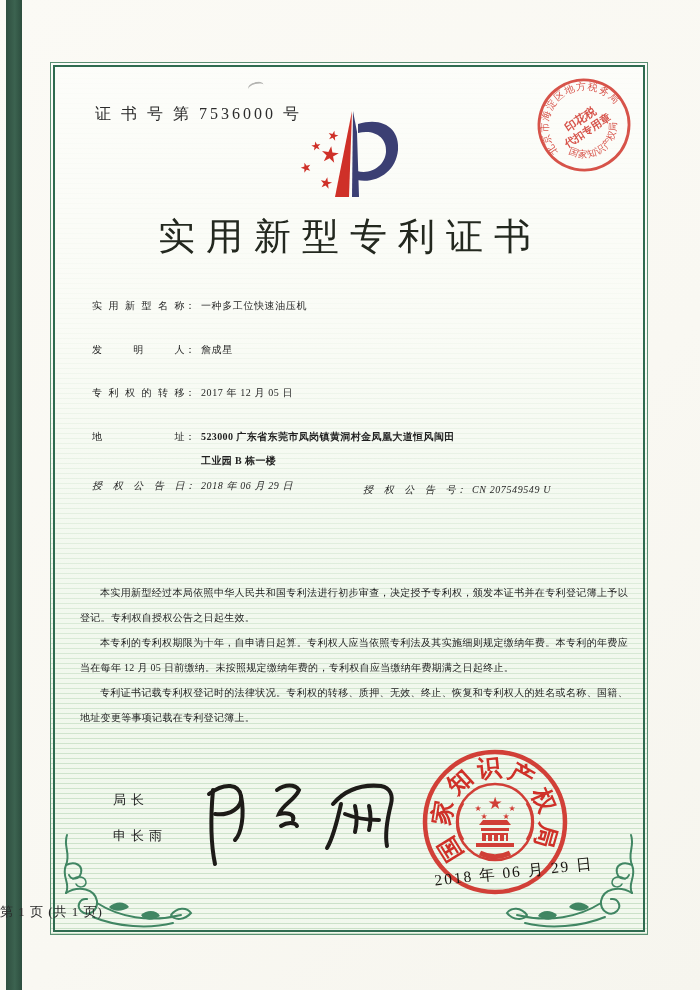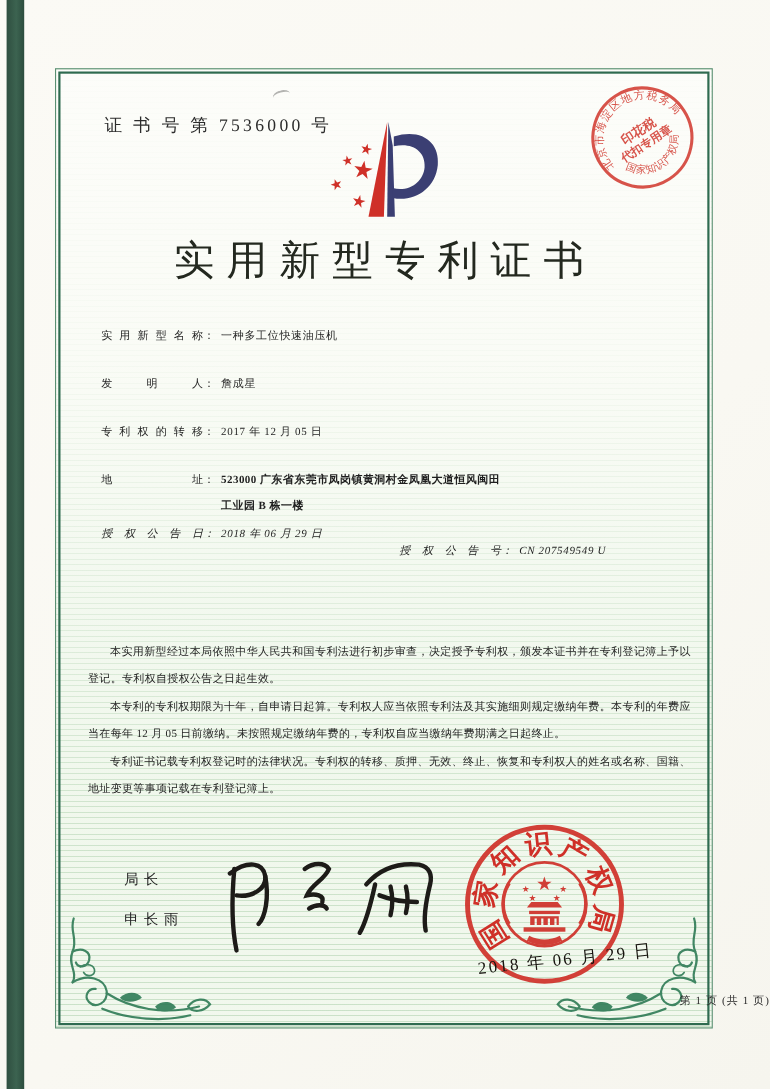--- a/index.html
+++ b/index.html
@@ -54,21 +54,21 @@
   .flabel{
     display:inline-block;width:93px;
     text-align:justify;text-align-last:justify;
     vertical-align:top;letter-spacing:0.5px;
   }
   .fcolon{display:inline-block;vertical-align:top;}
   .fvalue{display:inline-block;margin-left:6px;vertical-align:top;letter-spacing:0.6px;}
   .addr-wrap{display:inline-block;margin-left:6px;vertical-align:top;white-space:normal;width:430px;letter-spacing:0.4px;font-weight:bold;}
   .frow.addr{margin-bottom:1px;}
   .grant-row{position:relative;white-space:nowrap;font-style:italic;}
-  .grant-col2{position:absolute;left:271px;top:16px;}
+  .grant-col2{position:absolute;left:271px;top:4px;}
   .body-text{
     position:absolute;left:80px;top:580px;width:548px;
     font-size:10px;line-height:25px;color:#1e1e1e;
     text-align:justify;letter-spacing:0.3px;
   }
   .body-text p{margin:0;text-indent:2em;}
   .sig-block{
     position:absolute;left:113px;top:782px;
     font-size:13px;color:#242424;letter-spacing:5px;line-height:36px;
   }
@@ -80,22 +80,22 @@
     font-size:24px;font-weight:700;color:#cf3028;text-align:center;line-height:26px;
     font-family:"Liberation Serif","DejaVu Serif",serif;
   }
   .seal-date{
     position:absolute;left:434px;top:860px;width:200px;
     font-size:15.5px;color:#17140f;letter-spacing:2px;
     transform:rotate(-6deg);white-space:nowrap;
   }
   .tax-stamp{position:absolute;left:528px;top:69px;}
   .footer{
-    position:absolute;left:0;top:903px;width:700px;text-align:right;
-    font-size:10px;color:#2a2a2a;letter-spacing:1px;
+    position:absolute;left:0;top:903px;width:700px;text-align:left;
+    font-size:13px;color:#2a2a2a;letter-spacing:1px;
   }
   .orn{position:absolute;}
   .orn-left{left:53px;top:833px;}
   .orn-right{left:495px;top:833px;transform:scaleX(-1);}
   .smudge{position:absolute;left:248px;top:82px;width:16px;height:8px;
     border-top:2px solid rgba(120,120,118,0.55);border-radius:50%;transform:rotate(-15deg);}
 </style>
 </head>
 <body>
 

